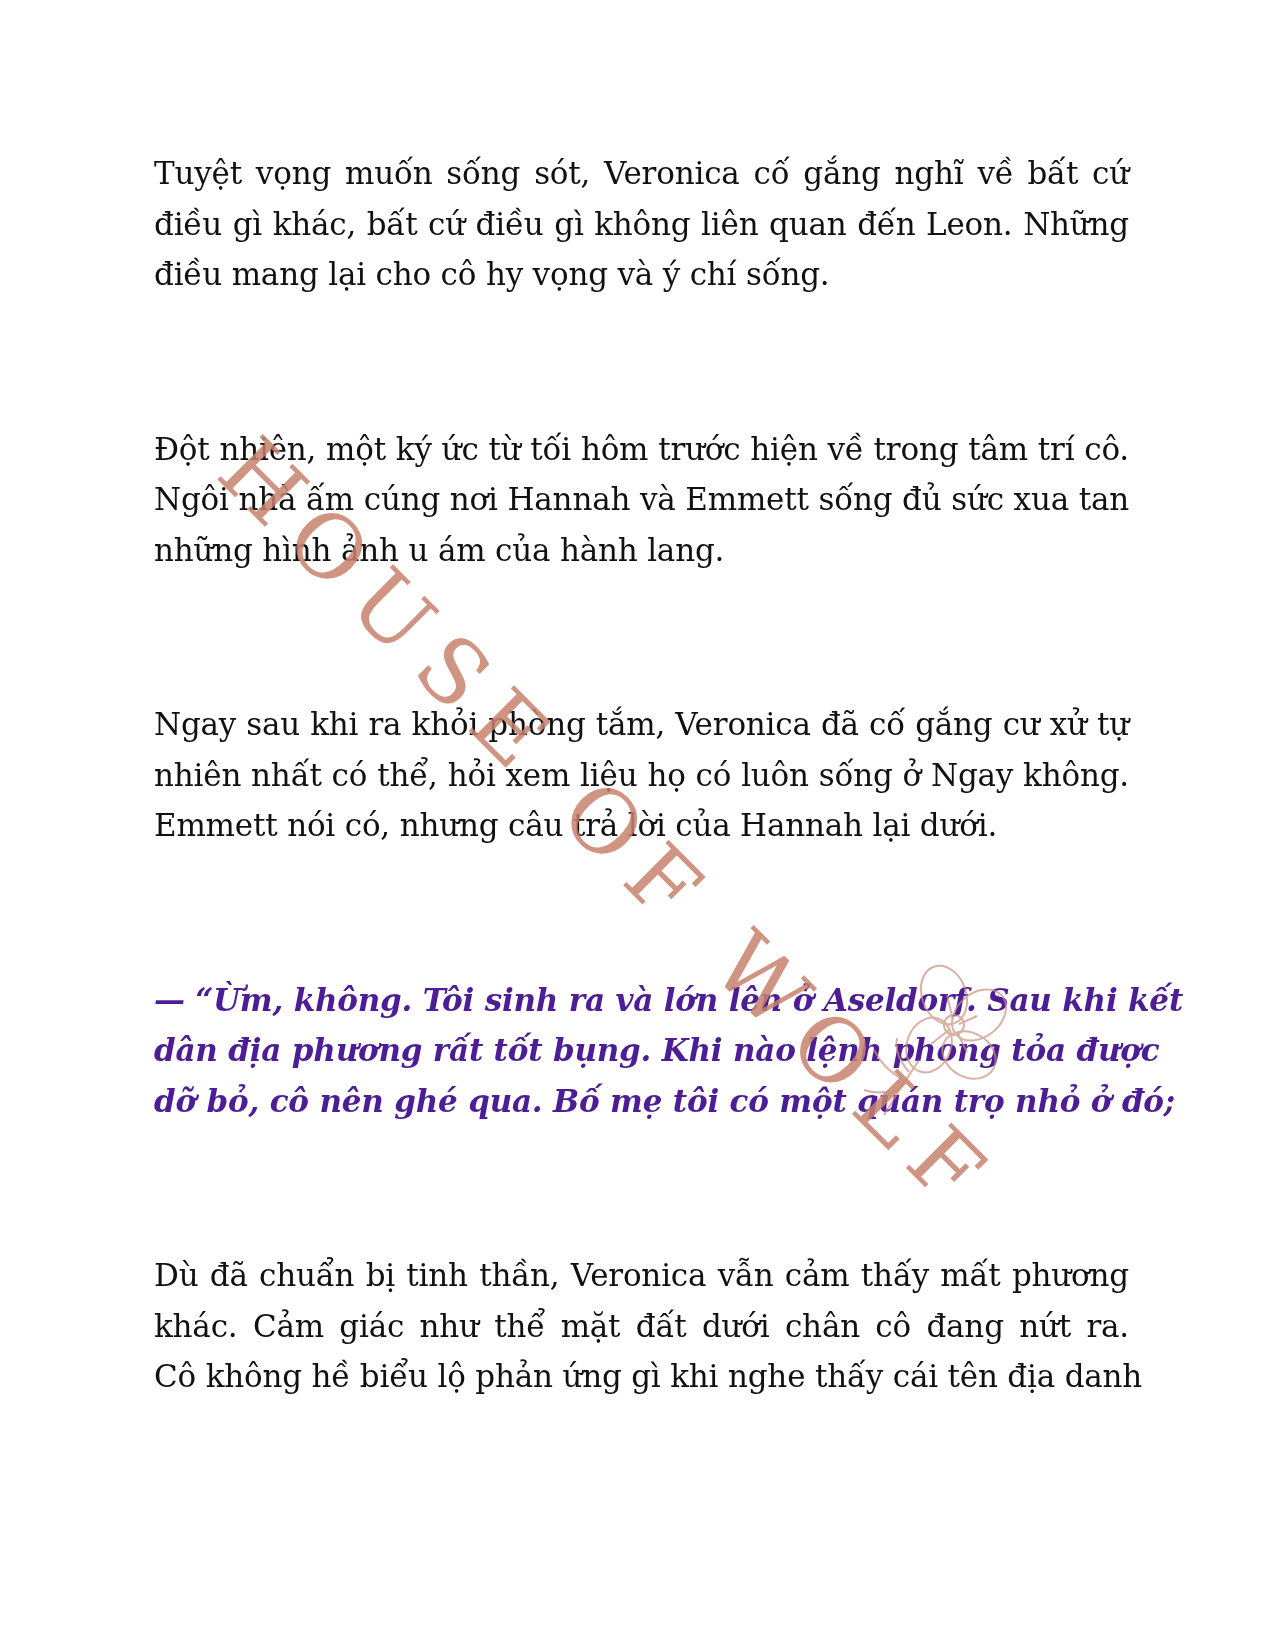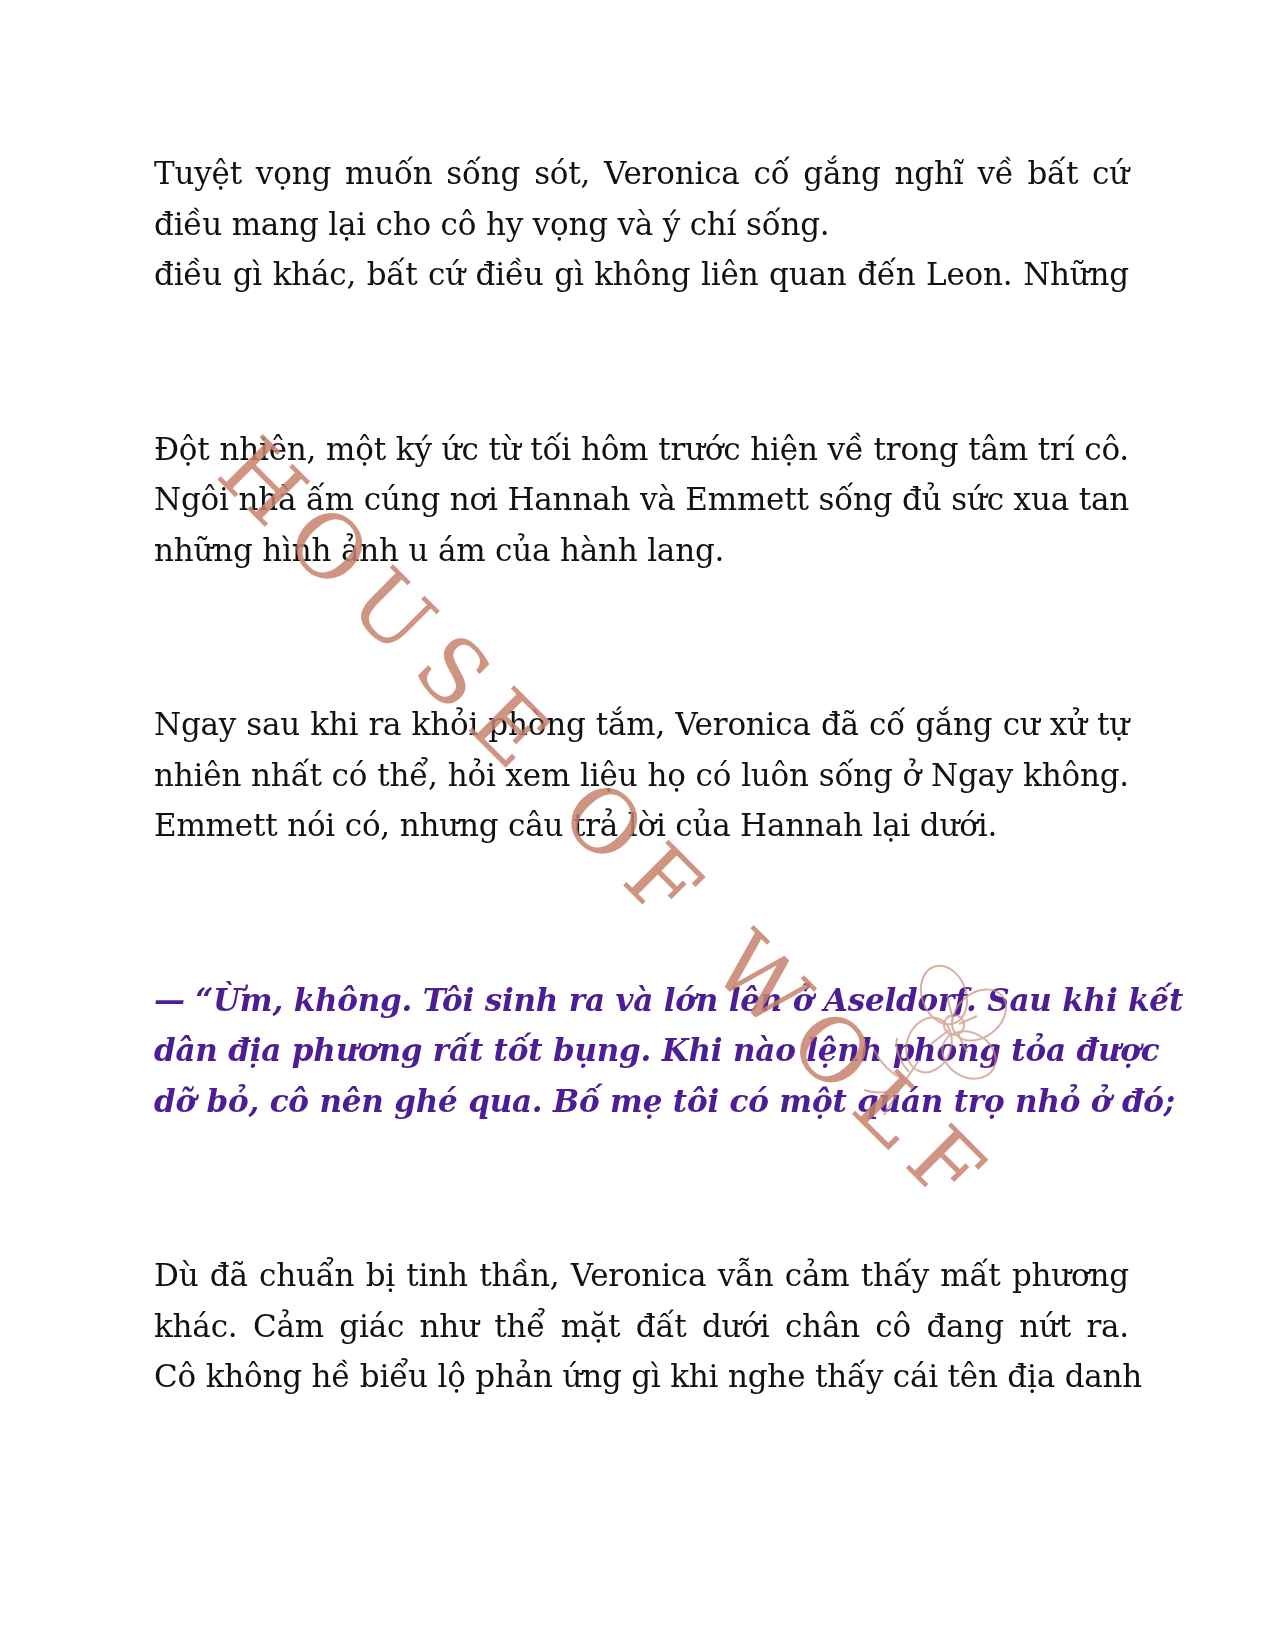--- a/index.html
+++ b/index.html
@@ -78,22 +78,22 @@
   </style>
 </head>
 <body>
 
 <div class="page">
 
   <div class="content">
 
     <p class="para">
       <span class="line">Tuyệt vọng muốn sống sót, Veronica cố gắng nghĩ về bất cứ</span>
+      <span class="line">điều gì khác, bất cứ điều gì không liên quan đến Leon. Những</span>
       <span class="line last">điều mang lại cho cô hy vọng và ý chí sống.</span>
-      <span class="line">điều gì khác, bất cứ điều gì không liên quan đến Leon. Những</span>
     </p>
 
     <p class="para">
       <span class="line">Đột nhiên, một ký ức từ tối hôm trước hiện về trong tâm trí cô.</span>
       <span class="line">Ngôi nhà ấm cúng nơi Hannah và Emmett sống đủ sức xua tan</span>
       <span class="line last">những hình ảnh u ám của hành lang.</span>
     </p>
 
     <p class="para">
       <span class="line">Ngay sau khi ra khỏi phòng tắm, Veronica đã cố gắng cư xử tự</span>

